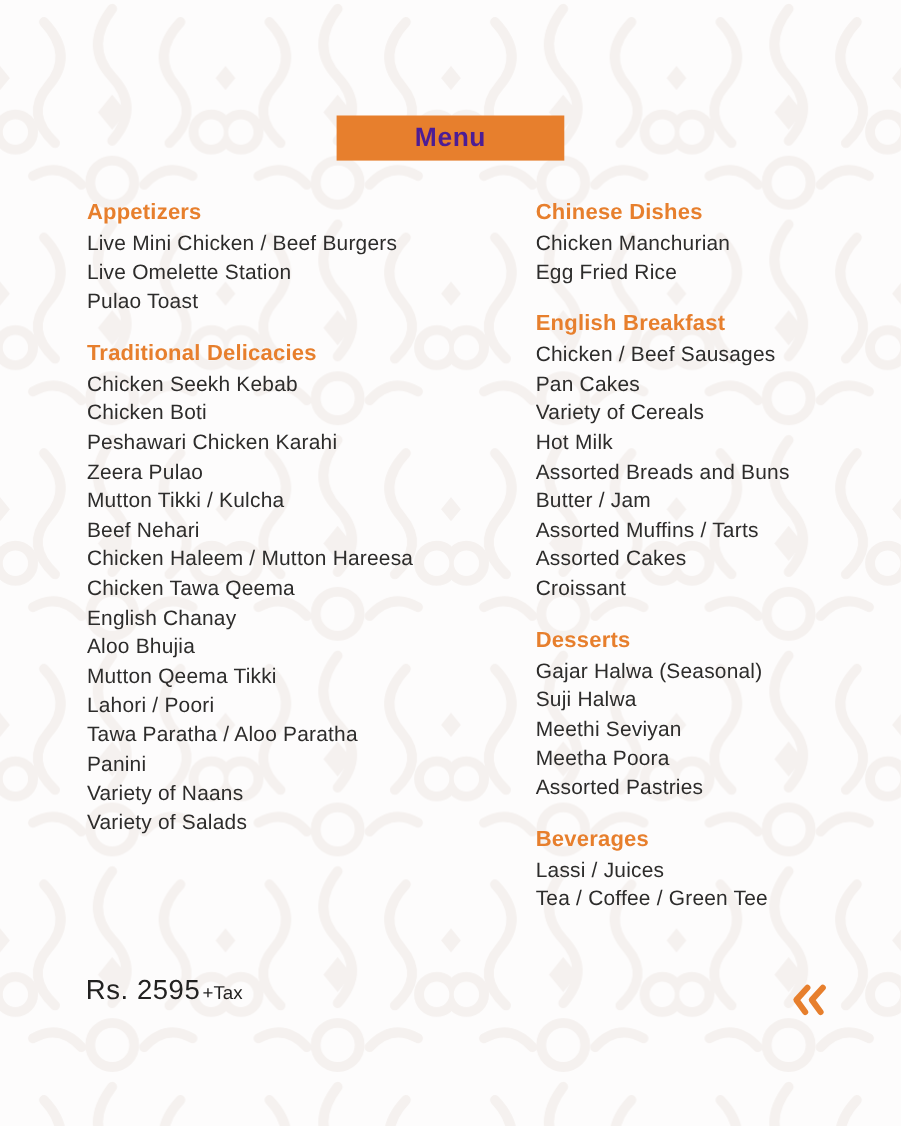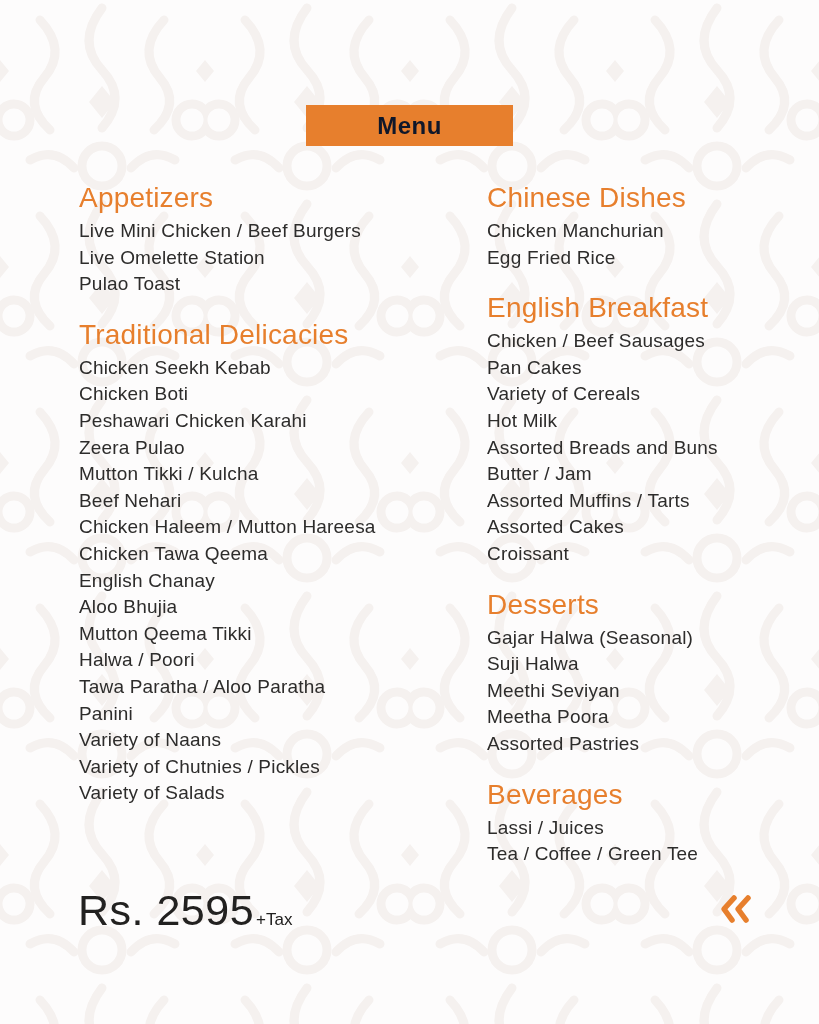--- a/index.html
+++ b/index.html
@@ -20,59 +20,59 @@
     width: 100%; height: 100%;
   }
   .menu-banner {
     width: 207px; height: 41px;
     margin: 0 auto;
     position: relative; top: 105px;
     background: var(--accent, #e77f2d);
     display: flex; align-items: center; justify-content: center;
   }
   .menu-banner-label {
-    color: #0f172a;
+    color: #4c1d95;
     font-size: 24px;
     font-weight: bold;
     letter-spacing: 0.5px;
   }
   .columns {
     position: absolute;
     top: 182px; left: 79px; right: 60px;
     display: flex;
   }
   .column { box-sizing: border-box; }
   .column-left  { width: 408px; flex: 0 0 408px; }
   .column-right { flex: 1; }
   .menu-section { margin: 0 0 21px 0; }
   .section-title {
     margin: 0 0 4px 0;
-    font-size: 28px;
-    font-weight: normal;
+    font-size: 20px;
+    font-weight: bold;
     color: var(--accent, #e77f2d);
     letter-spacing: 0.2px;
   }
   .item-list {
     list-style: none;
     margin: 0; padding: 0;
   }
   .menu-item {
     font-size: 19px;
     line-height: 26.6px;
     color: var(--text, #2d2c2b);
     letter-spacing: 0.2px;
   }
   .price {
     position: absolute;
     left: 78px; top: 886px;
     display: flex; align-items: baseline;
     white-space: nowrap;
   }
   .price-amount {
-    font-size: 43px;
+    font-size: 25px;
     font-weight: 500;
     color: #222120;
     letter-spacing: 0.5px;
   }
   .price-tax {
     font-size: 17px;
     font-weight: 500;
     color: #222120;
     margin-left: 2px;
   }
@@ -133,25 +133,24 @@
             <li class="menu-item">Chicken Boti</li>
             <li class="menu-item">Peshawari Chicken Karahi</li>
             <li class="menu-item">Zeera Pulao</li>
             <li class="menu-item">Mutton Tikki / Kulcha</li>
             <li class="menu-item">Beef Nehari</li>
             <li class="menu-item">Chicken Haleem / Mutton Hareesa</li>
             <li class="menu-item">Chicken Tawa Qeema</li>
             <li class="menu-item">English Chanay</li>
             <li class="menu-item">Aloo Bhujia</li>
             <li class="menu-item">Mutton Qeema Tikki</li>
-            <li class="menu-item">Halwa / Poori</li>
+            <li class="menu-item">Lahori / Poori</li>
             <li class="menu-item">Tawa Paratha / Aloo Paratha</li>
             <li class="menu-item">Panini</li>
             <li class="menu-item">Variety of Naans</li>
-            <li class="menu-item">Variety of Chutnies / Pickles</li>
             <li class="menu-item">Variety of Salads</li>
           </ul>
         </section>
       </div>
     <div class="column column-right">
         <section class="menu-section">
           <h2 class="section-title">Chinese Dishes</h2>
           <ul class="item-list">
             <li class="menu-item">Chicken Manchurian</li>
             <li class="menu-item">Egg Fried Rice</li>

